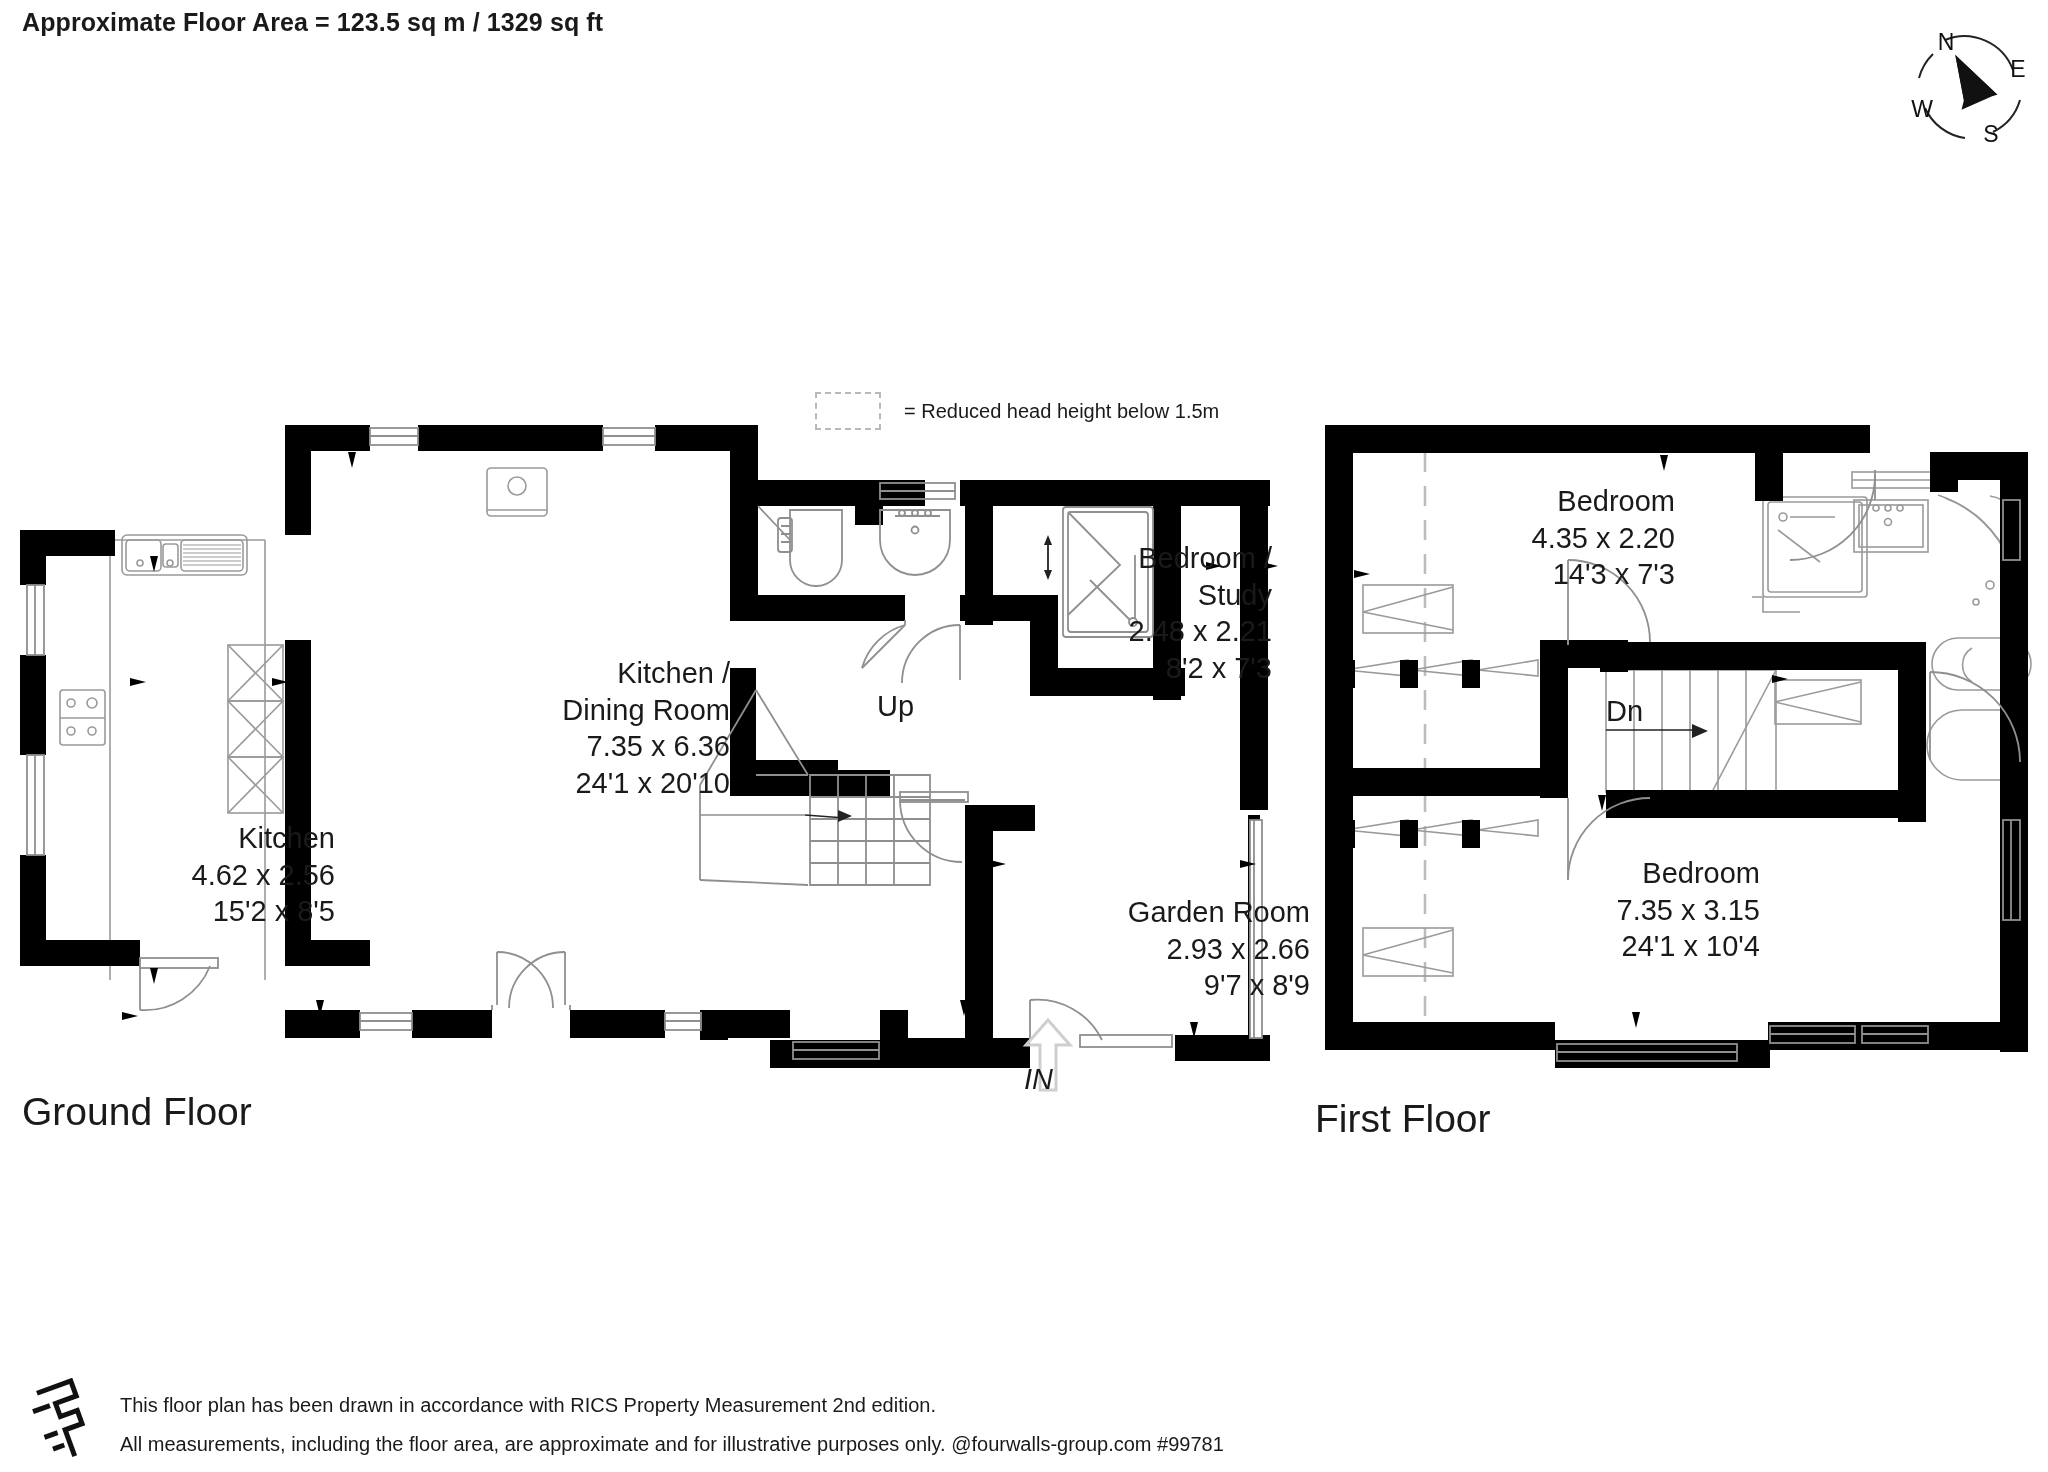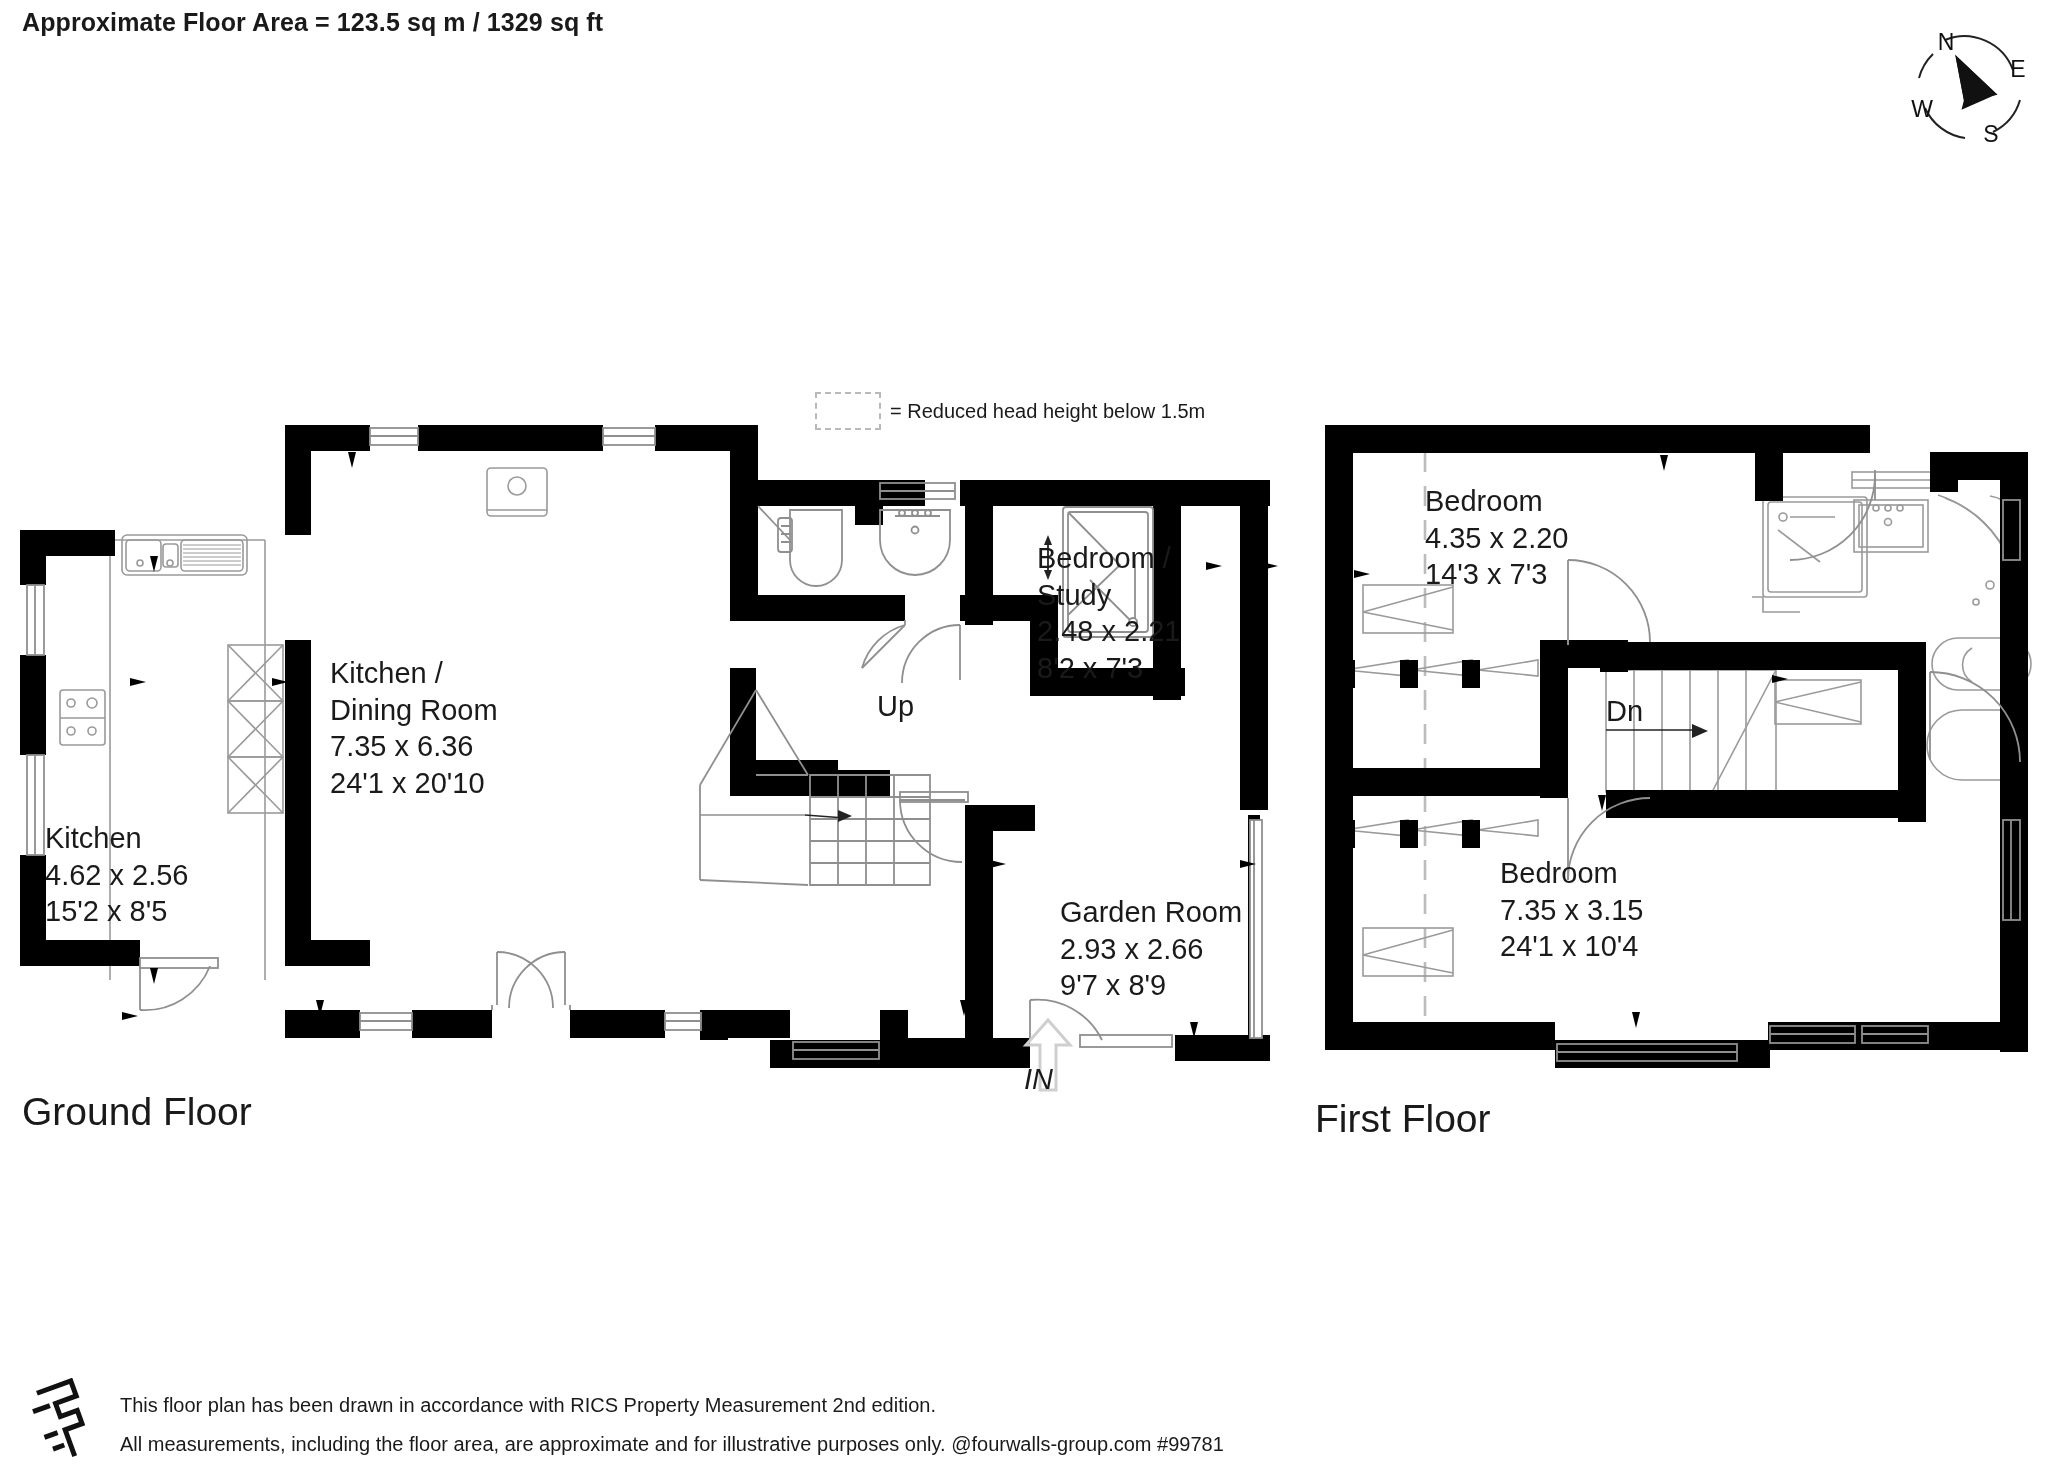--- a/index.html
+++ b/index.html
@@ -33,21 +33,21 @@
     width: 130px;
     height: 130px;
   }
 
   .legend {
     position: absolute;
     left: 815px;
     top: 392px;
     display: flex;
     align-items: center;
-    gap: 9px;
+    gap: 23px;
   }
   .legend-swatch {
     width: 62px;
     height: 34px;
     border: 2px dashed #b9b9b9;
   }
   .legend-text {
     font-size: 20px;
     white-space: nowrap;
   }
@@ -61,21 +61,21 @@
   #first-floor-title  { left: 1315px; top: 1097px; }
 
   .plan-svg {
     position: absolute;
     left: 0;
     top: 0;
   }
 
   .room-label {
     position: absolute;
-    text-align: left;
+    text-align: right;
     font-size: 29px;
     line-height: 1.26;
     white-space: nowrap;
     pointer-events: none;
   }
   .room-label .rl-line { display: block; }
 
   .marker-label {
     position: absolute;
     font-size: 29px;

